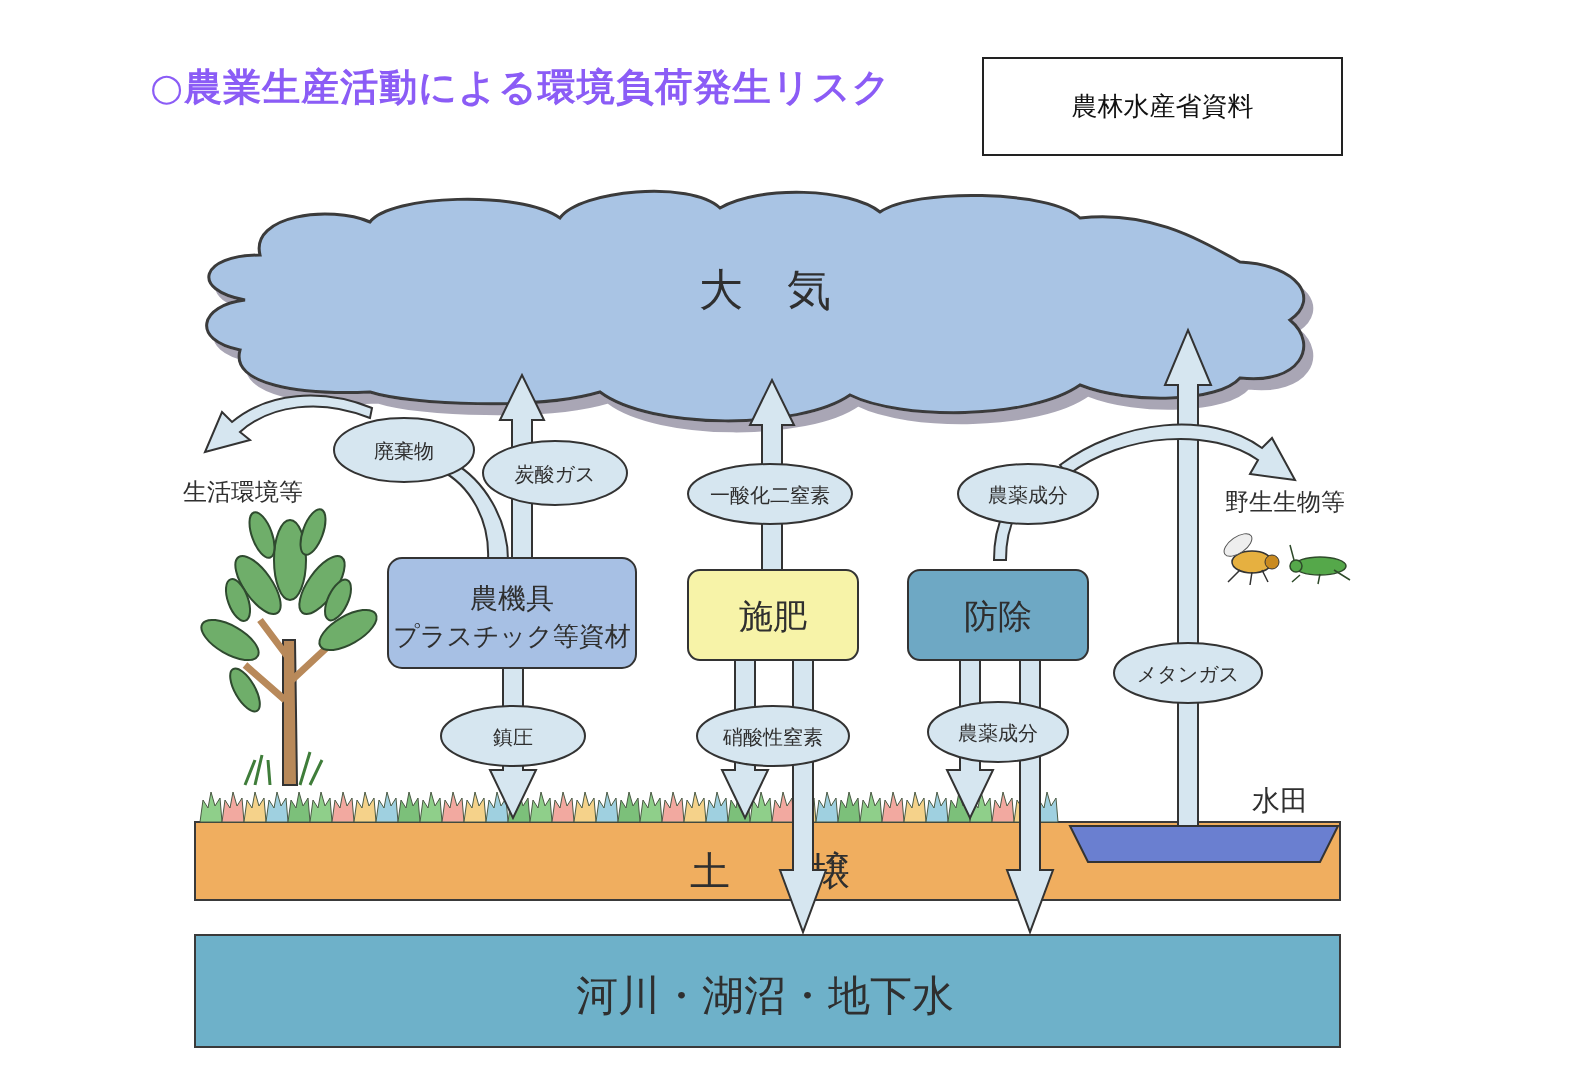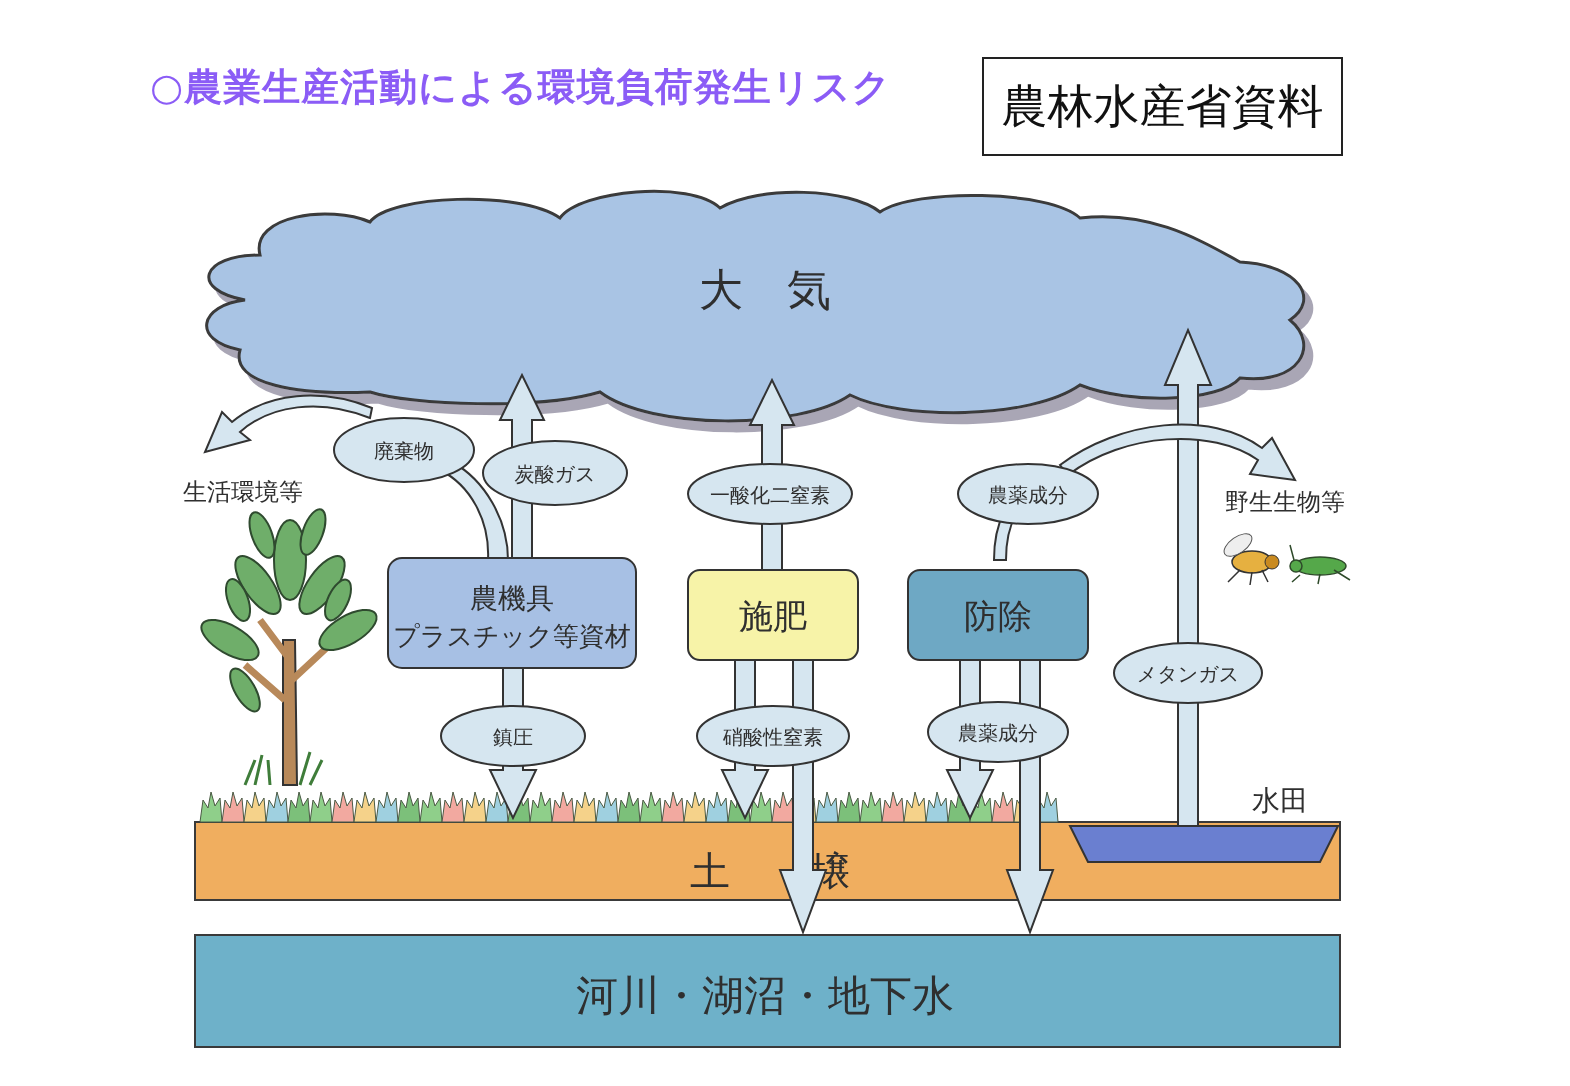--- a/index.html
+++ b/index.html
@@ -2,21 +2,21 @@
 <html><head>
 <meta charset="utf-8">
 <style>
   html, body { margin: 0; padding: 0; background: #ffffff; }
   body { width: 1570px; height: 1086px; position: relative; overflow: hidden;
          font-family: "DejaVu Sans", "Liberation Sans", sans-serif; color: #2b2b2b; }
   .title { position: absolute; left: 150px; top: 62px; font-size: 38px; font-weight: bold;
            letter-spacing: 1px; color: #8b5cf6; white-space: nowrap; }
   .source-box { position: absolute; left: 982px; top: 57px; width: 361px; height: 99px;
                 border: 2px solid #222; box-sizing: border-box; display: flex;
-                align-items: center; justify-content: center; font-size: 46px; color: #111; }
+                align-items: center; justify-content: center; font-size: 26px; color: #111; }
   svg.diagram { position: absolute; left: 0; top: 0; }
   .lbl { font-family: "DejaVu Sans", "Liberation Sans", sans-serif; fill: #2f2f2f; }
 </style>
 </head>
 <body>
 
 <div class="title">○農業生産活動による環境負荷発生リスク</div>
 <div class="source-box">
   <span>農林水産省資料</span>
 </div>

